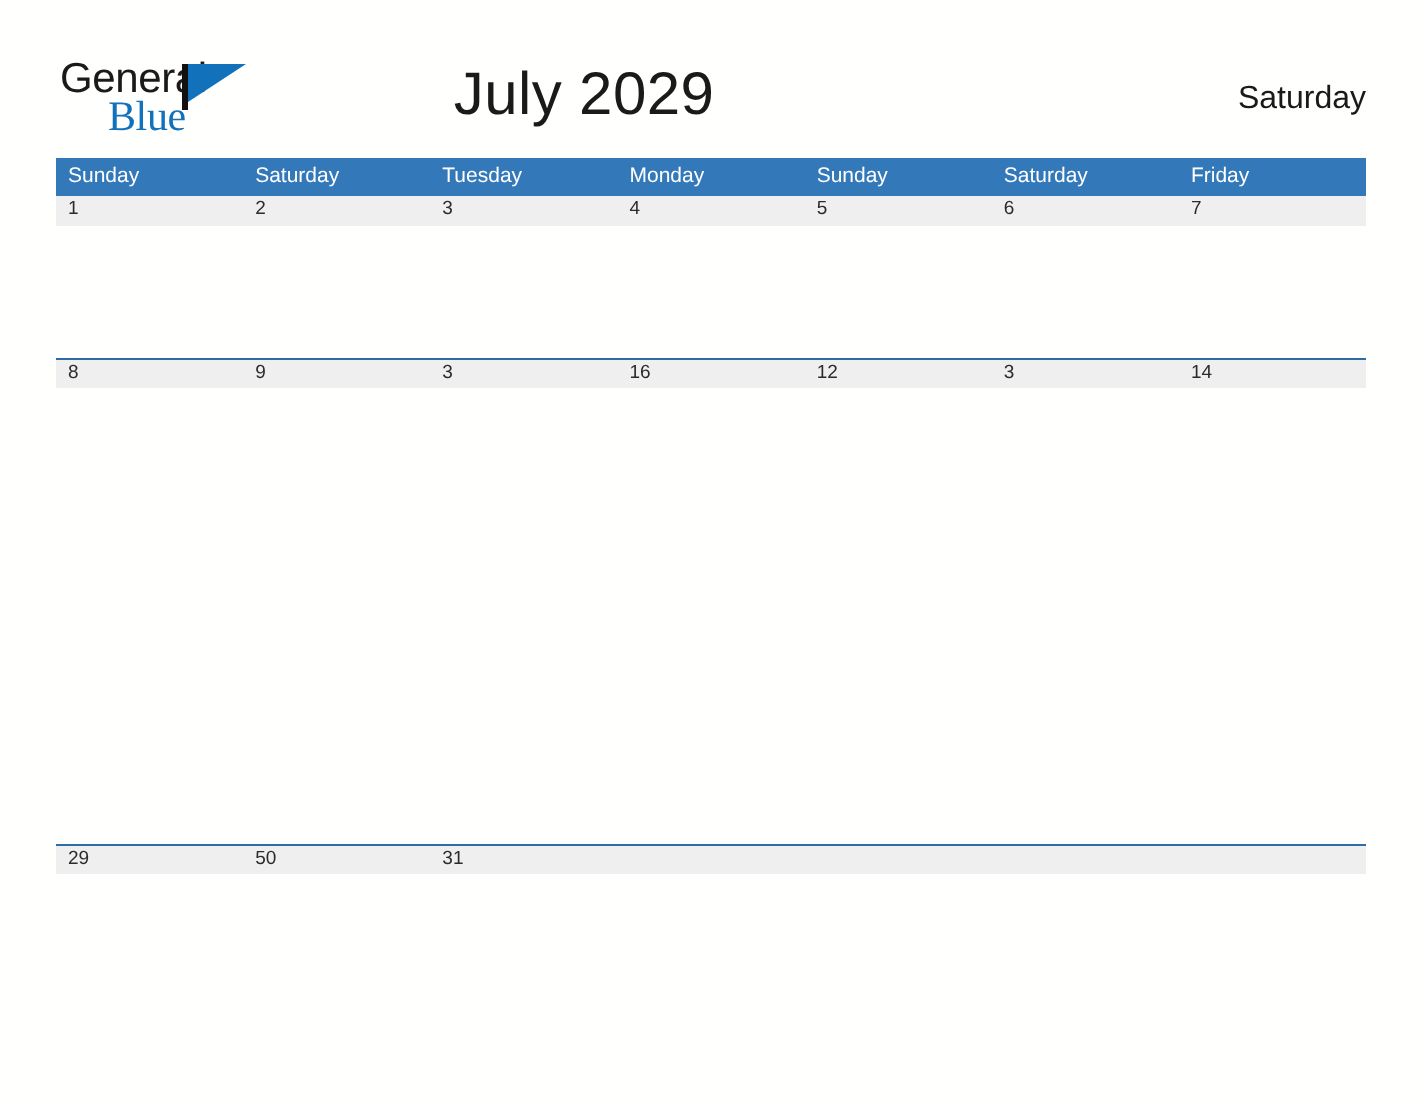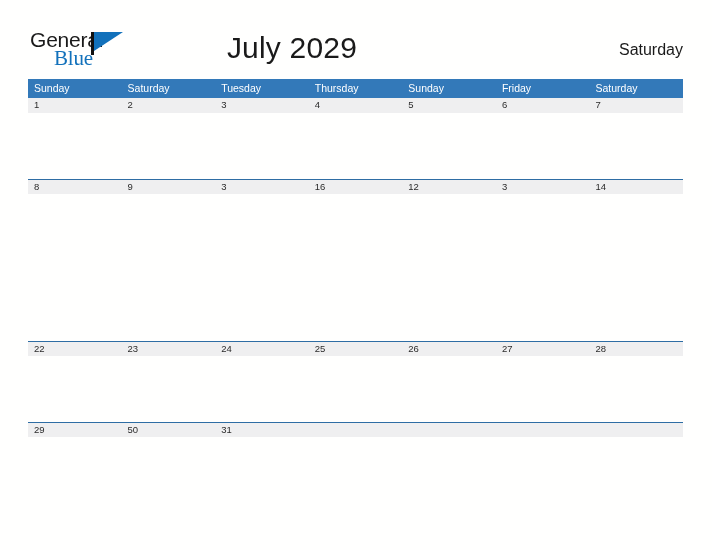--- a/index.html
+++ b/index.html
@@ -190,24 +190,24 @@
     <div class="country">Saturday</div>
 
   </div>
 
   <div class="calendar">
 
     <div class="weekday-row">
       <div class="weekday-cell">Sunday</div>
       <div class="weekday-cell">Saturday</div>
       <div class="weekday-cell">Tuesday</div>
-      <div class="weekday-cell">Thursday</div>
+      <div class="weekday-cell">Monday</div>
       <div class="weekday-cell">Sunday</div>
+      <div class="weekday-cell">Saturday</div>
       <div class="weekday-cell">Friday</div>
-      <div class="weekday-cell">Saturday</div>
     </div>
 
     <div class="week-row first">
       <div class="date-band">
         <div class="date-cell">1</div>
         <div class="date-cell">2</div>
         <div class="date-cell">3</div>
         <div class="date-cell">4</div>
         <div class="date-cell">5</div>
         <div class="date-cell">6</div>
@@ -251,29 +251,20 @@
         <div class="body-cell"></div>
         <div class="body-cell"></div>
         <div class="body-cell"></div>
         <div class="body-cell"></div>
         <div class="body-cell"></div>
         <div class="body-cell"></div>
       </div>
     </div>
 
     <div class="week-row">
-      <div class="date-band">
-        <div class="date-cell">22</div>
-        <div class="date-cell">23</div>
-        <div class="date-cell">24</div>
-        <div class="date-cell">25</div>
-        <div class="date-cell">26</div>
-        <div class="date-cell">27</div>
-        <div class="date-cell">28</div>
-      </div>
       <div class="week-body">
         <div class="body-cell"></div>
         <div class="body-cell"></div>
         <div class="body-cell"></div>
         <div class="body-cell"></div>
         <div class="body-cell"></div>
         <div class="body-cell"></div>
         <div class="body-cell"></div>
       </div>
     </div>

